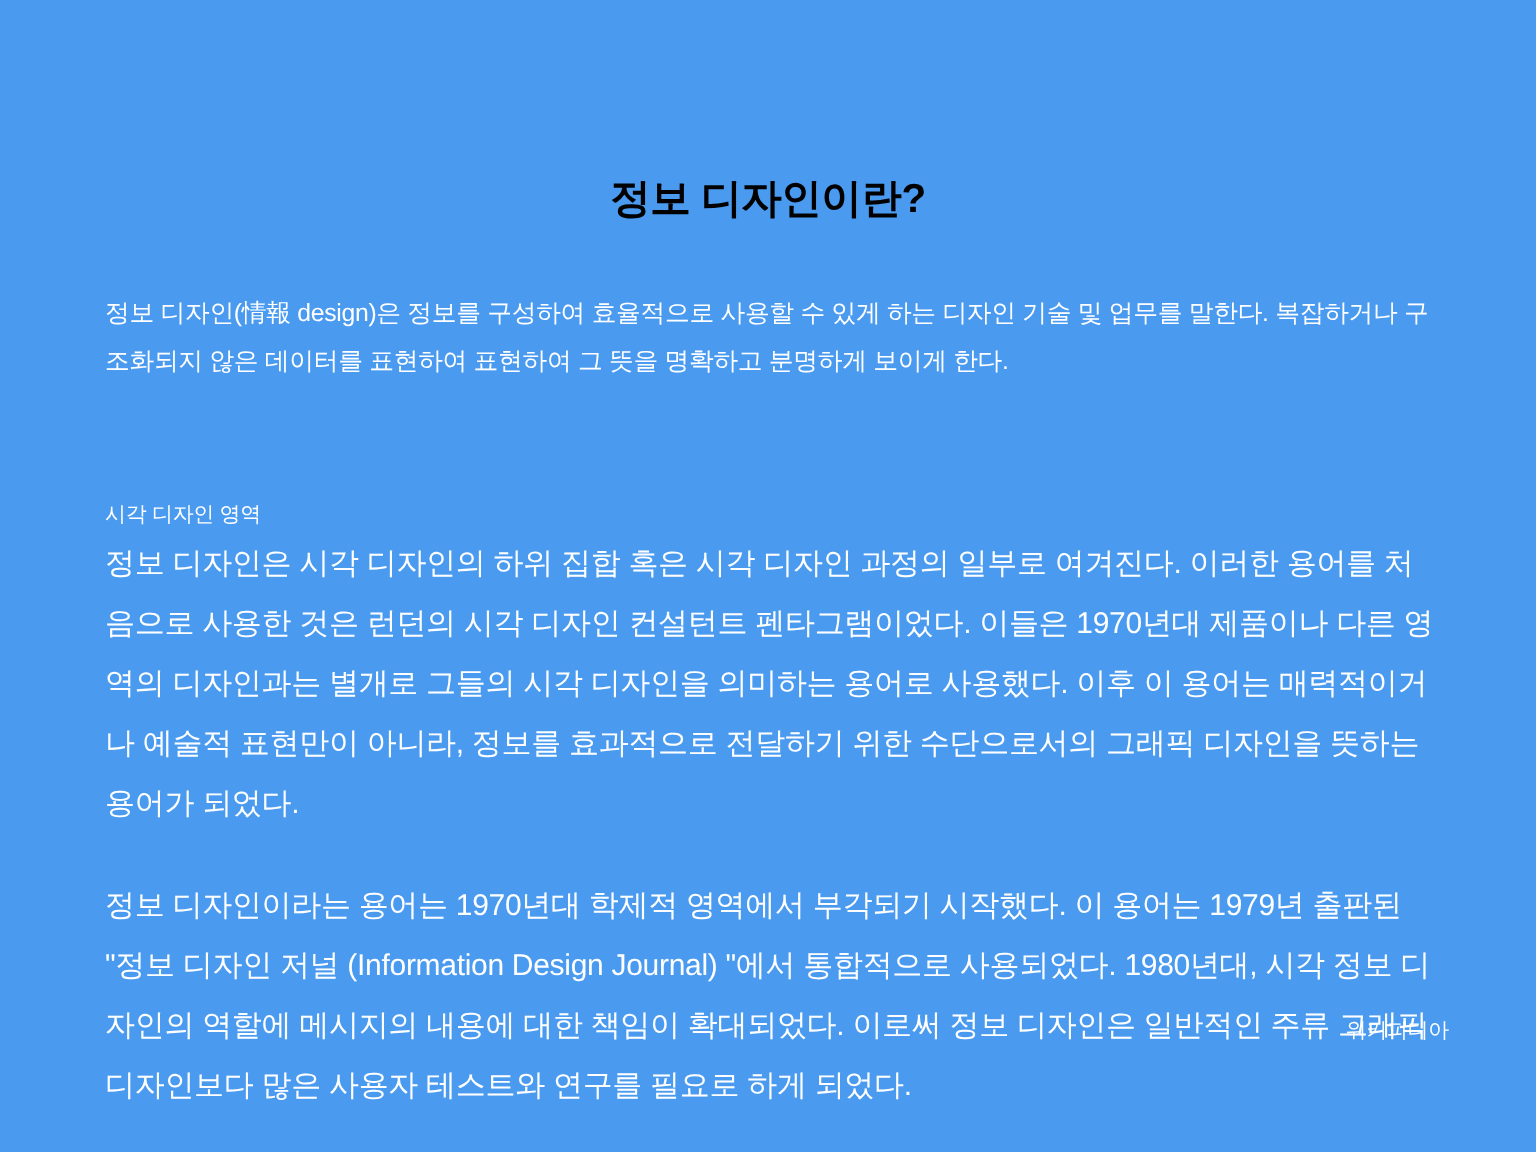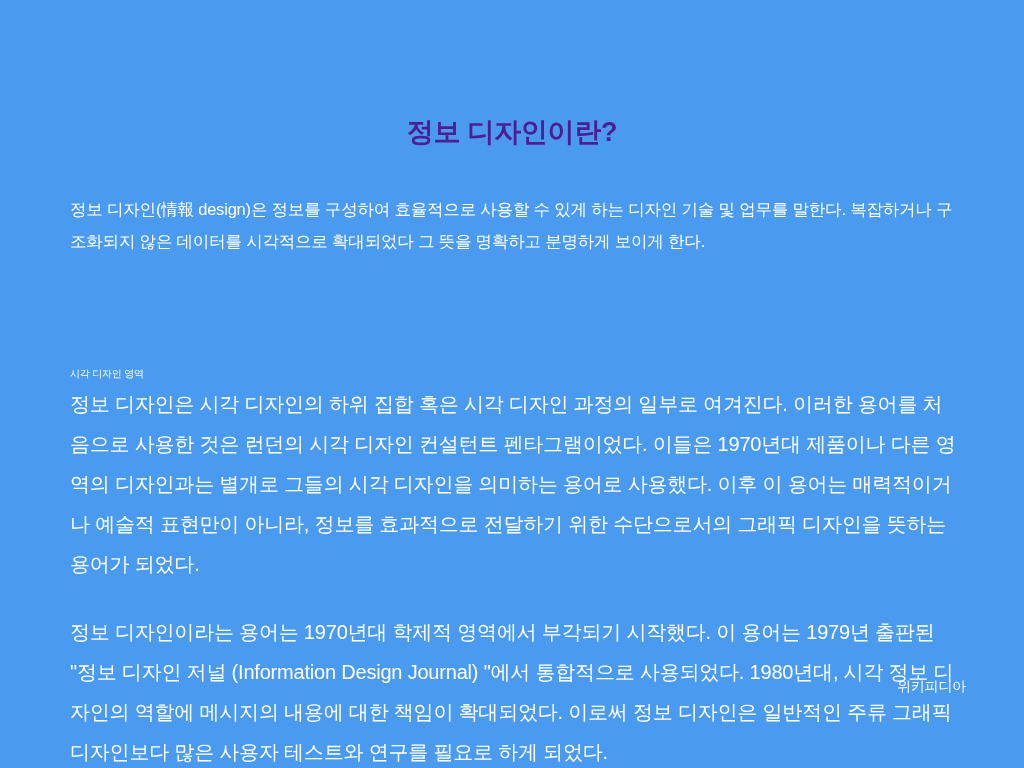--- a/index.html
+++ b/index.html
@@ -22,44 +22,43 @@
   }
   .slide-title {
     position: absolute;
     top: 96px;
     left: 0;
     width: 1024px;
     text-align: center;
     font-size: 27px;
     font-weight: bold;
     letter-spacing: -0.3px;
-    color: #4c1d95;
+    color: #000000;
   }
   .intro {
     position: absolute;
     top: 176px;
     left: 70px;
     width: 884px;
     font-size: 16.5px;
     line-height: 1.95;
     letter-spacing: -0.2px;
     color: #ffffff;
   }
   .section {
     position: absolute;
     left: 70px;
     width: 890px;
   }
   .section-heading {
-    font-size: 10px;
+    font-size: 14px;
     line-height: 2.0;
     letter-spacing: -0.2px;
     color: #ffffff;
     margin-bottom: 0px;
-    margin-top: 36px;
   }
   .body-para {
     font-size: 20px;
     line-height: 2.0;
     letter-spacing: -0.2px;
     color: #ffffff;
   }
   .para-gap {
     height: 28px;
   }
@@ -74,21 +73,21 @@
     color: #ffffff;
   }
 </style>
 </head>
 <body>
 
 <div class="slide">
 
   <h1 class="slide-title">정보 디자인이란?</h1>
 
-  <p class="intro">정보 디자인(情報 design)은 정보를 구성하여 효율적으로 사용할 수 있게 하는 디자인 기술 및 업무를 말한다. 복잡하거나 구조화되지 않은 데이터를 시각적으로 확대되었다 그 뜻을 명확하고 분명하게 보이게 한다.</p>
+  <p class="intro">정보 디자인(情報 design)은 정보를 구성하여 효율적으로 사용할 수 있게 하는 디자인 기술 및 업무를 말한다. 복잡하거나 구조화되지 않은 데이터를 표현하여 표현하여 그 뜻을 명확하고 분명하게 보이게 한다.</p>
 
   <div class="section" style="top: 328px;">
     <div class="section-heading">시각 디자인 영역</div>
     <div class="body-para">정보 디자인은 시각 디자인의 하위 집합 혹은 시각 디자인 과정의 일부로 여겨진다. 이러한 용어를 처음으로 사용한 것은 런던의 시각 디자인 컨설턴트 펜타그램이었다. 이들은 1970년대 제품이나 다른 영역의 디자인과는 별개로 그들의 시각 디자인을 의미하는 용어로 사용했다. 이후 이 용어는 매력적이거나 예술적 표현만이 아니라, 정보를 효과적으로 전달하기 위한 수단으로서의 그래픽 디자인을 뜻하는 용어가 되었다.</div>
     <div class="para-gap"></div>
     <div class="body-para">정보 디자인이라는 용어는 1970년대 학제적 영역에서 부각되기 시작했다. 이 용어는 1979년 출판된 "정보 디자인 저널 (Information Design Journal) "에서 통합적으로 사용되었다. 1980년대, 시각 정보 디자인의 역할에 메시지의 내용에 대한 책임이 확대되었다. 이로써 정보 디자인은 일반적인 주류 그래픽 디자인보다 많은 사용자 테스트와 연구를 필요로 하게 되었다.</div>
   </div>
 
   <div class="source">위키피디아</div>
 

